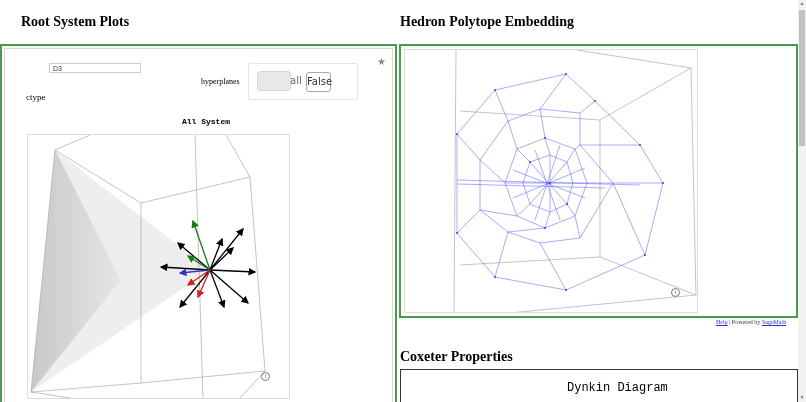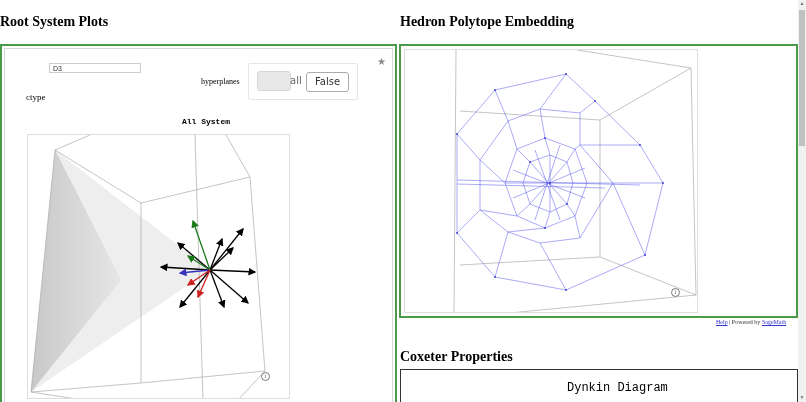--- a/index.html
+++ b/index.html
@@ -34,31 +34,31 @@
   .dynkin-box { position: absolute; border: 1px solid #333; background: #fff; }
   .dynkin-title { position: absolute; font-family: "Liberation Mono", monospace; font-size: 12px; }
 
   .scrollbar { position: absolute; left: 798px; top: 0; width: 8px; height: 402px; background: #f1f1f1; }
   .scroll-thumb { position: absolute; left: 1px; top: 10px; width: 6px; height: 136px; background: #c1c1c1; }
   .scroll-arrow { position: absolute; left: 0; width: 8px; height: 8px; font-size: 5px; line-height: 8px; text-align: center; color: #777; }
 </style>
 </head>
 <body>
 
-<div class="section-title" style="left:0px; top:14px;">Root System Plots</div>
+<div class="section-title" style="left:0px; top:14px;padding-left:21px;">Root System Plots</div>
 
 <div class="green-frame" style="left:0px; top:44px; width:397px; height:370px;">
   <div class="inner-frame" style="left:2px; top:2px; width:389px; height:370px;">
     <span class="ctype-label" style="left:21px; top:14px;margin-top:29px;">ctype</span>
     <div class="ctype-input" style="left:44px; top:14px; width:92px;">D3</div>
 
     <span class="hp-label" style="left:196px; top:28px;">hyperplanes</span>
     <div class="hp-box" style="left:243px; top:14px; width:110px; height:37px;">
       <div class="btn btn-all" style="left:8px; top:7px; width:31px; height:20px; line-height:18px;padding-left:32px;">all</div>
-      <div class="btn btn-false" style="left:57px; top:8px; width:43px; height:20px; line-height:18px;">False</div>
+      <div class="btn btn-false" style="left:57px; top:8px; width:25px; height:20px; line-height:18px;">False</div>
     </div>
 
     <span class="star" style="left:372px; top:7px;">★</span>
 
     <div class="plot-title" style="left:177px; top:68px;">All System</div>
 
     <div class="plot-box" style="left:22px; top:85px; width:263px; height:265px;">
       <svg width="263" height="265" viewBox="0 0 263 265" xmlns="http://www.w3.org/2000/svg">
         <defs>
           <linearGradient id="gshade" x1="0" y1="0" x2="1" y2="0">

